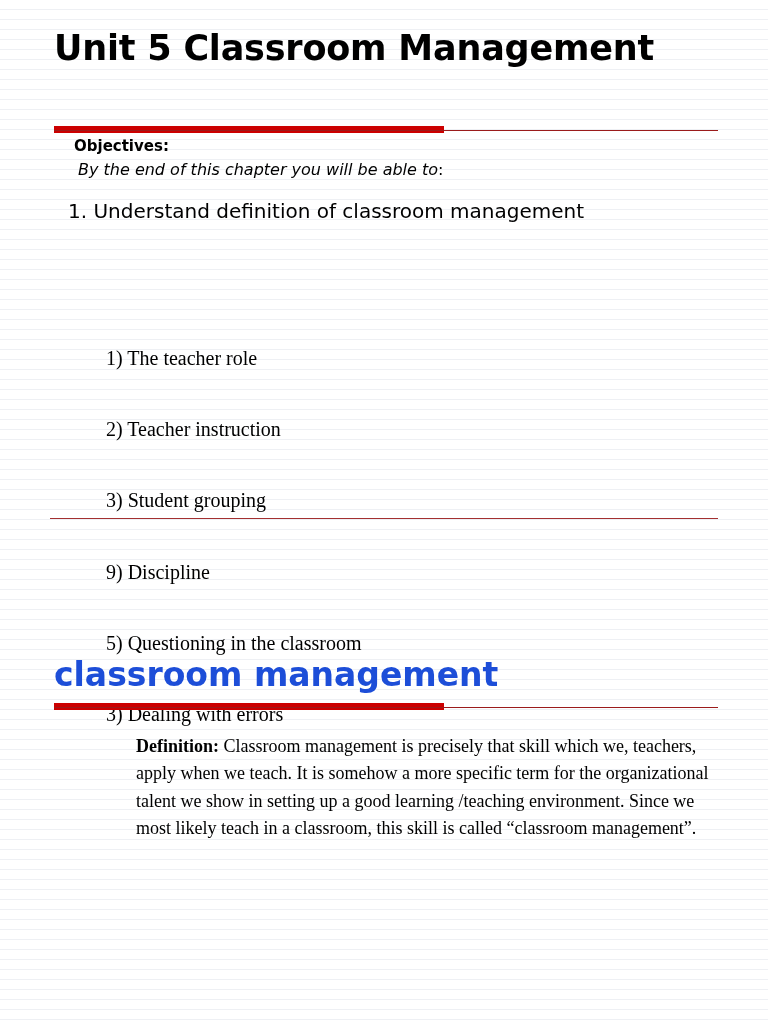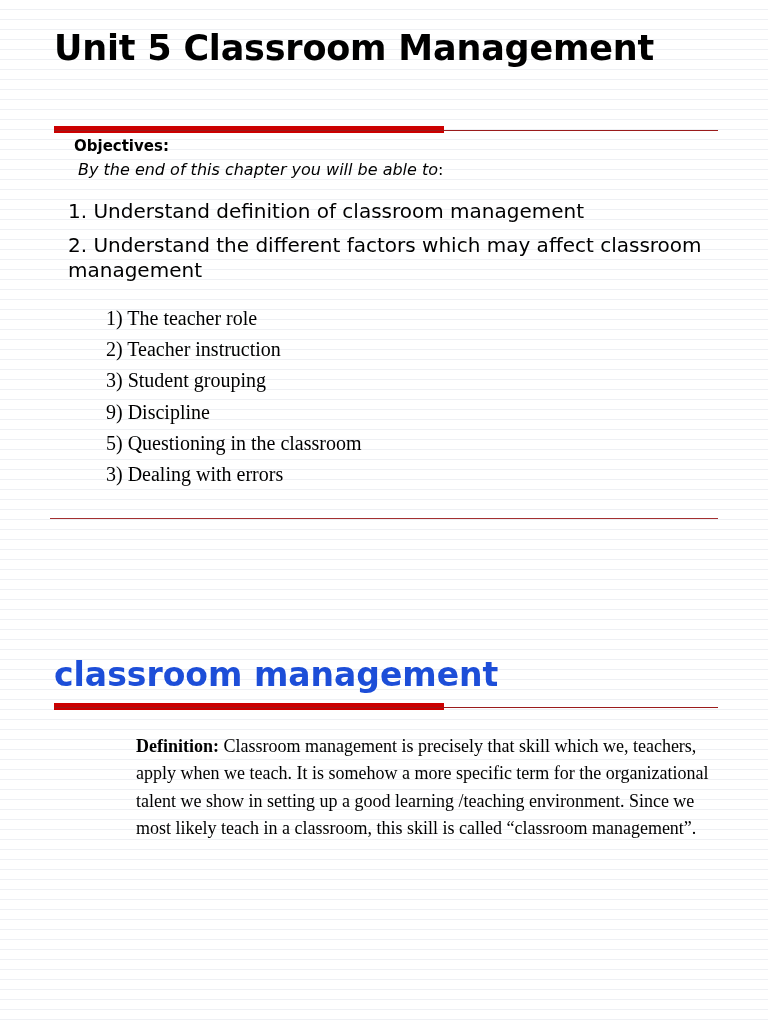--- a/index.html
+++ b/index.html
@@ -106,20 +106,21 @@
     position: absolute;
     left: 106px;
     top: 303px;
     width: 600px;
   }
   .sub-item {
     font-family: "Liberation Serif", serif;
     font-size: 20px;
     line-height: 1.56;
     color: #000000;
+    margin-top: 40px;
   }
 
   .divider-rule {
     position: absolute;
     left: 50px;
     top: 518px;
     width: 668px;
     height: 1px;
     background: #a33030;
   }
@@ -162,21 +163,20 @@
     <div class="rule-thin" style="left:54px; top:130px; width:664px;"></div>
 
     <div class="objectives-label">Objectives:</div>
 
     <div class="lead-in">
       <span>By the end of this chapter you will be able to</span><span class="tail">:</span>
     </div>
 
     <div class="obj-list">
       <div class="obj-item">1. Understand definition of classroom management</div>
-      <div class="obj-item">2. Understand the different factors which may affect classroom management</div>
     </div>
 
     <div class="sub-list">
       <div class="sub-item">1) The teacher role</div>
       <div class="sub-item">2) Teacher instruction</div>
       <div class="sub-item">3) Student grouping</div>
       <div class="sub-item">9) Discipline</div>
       <div class="sub-item">5) Questioning in the classroom</div>
       <div class="sub-item">3) Dealing with errors</div>
     </div>

